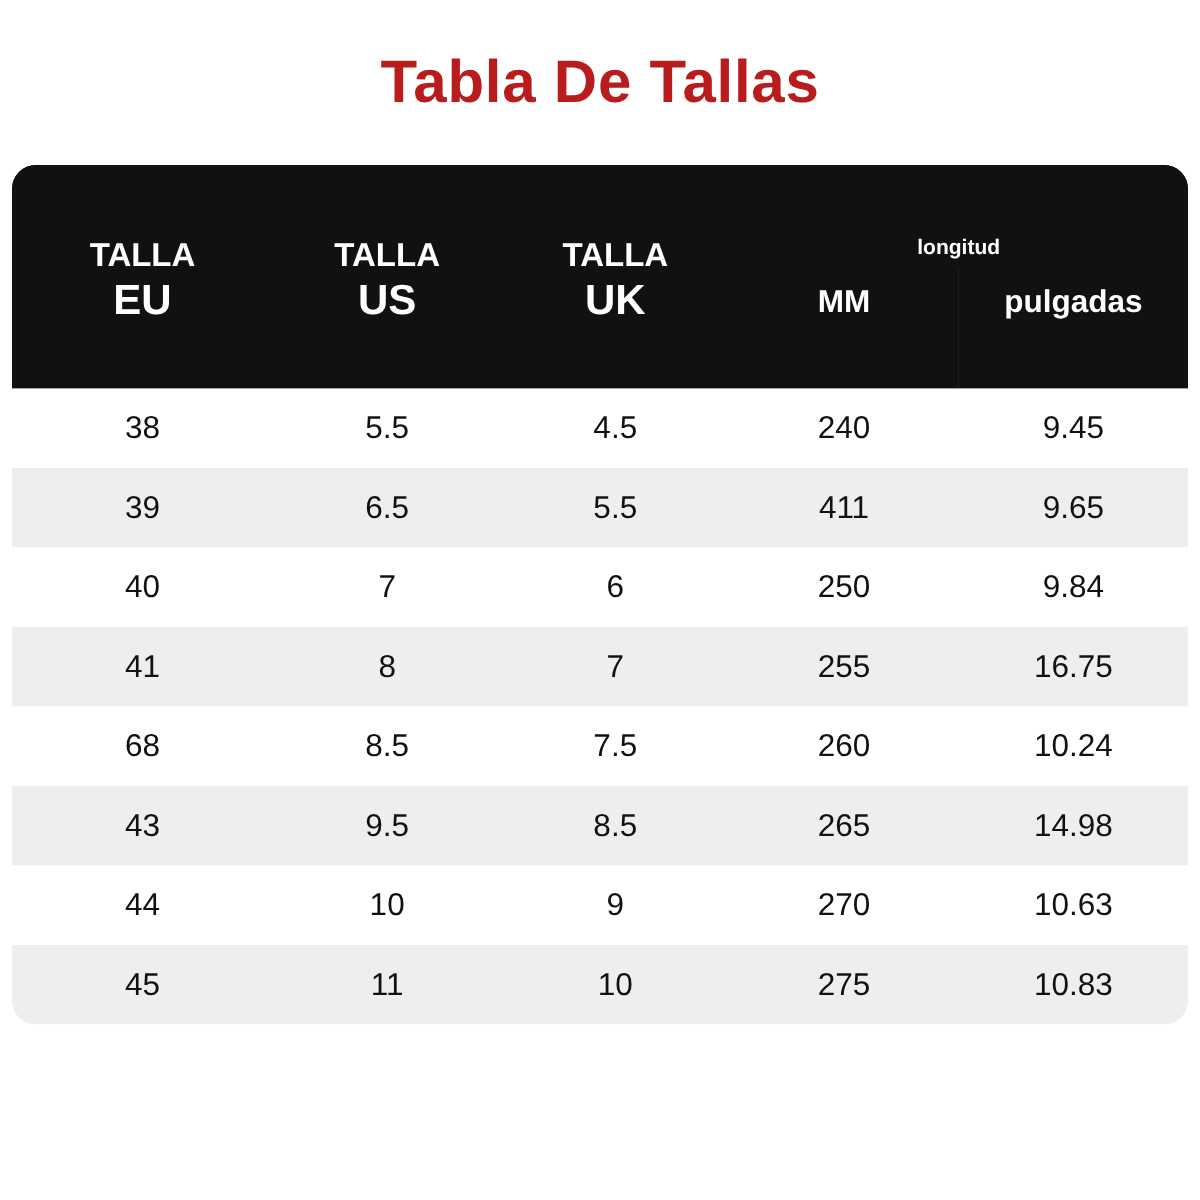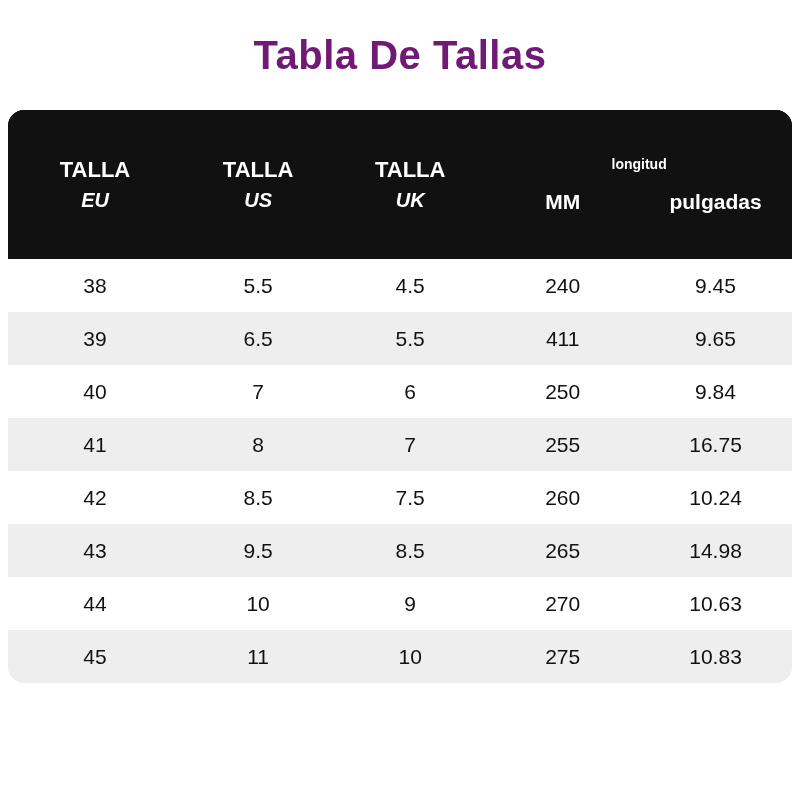--- a/index.html
+++ b/index.html
@@ -17,21 +17,21 @@
     height: 800px;
     box-sizing: border-box;
     background: #ffffff;
     overflow: hidden;
   }
 
   .title {
     text-align: center;
     font-size: 40px;
     font-weight: bold;
-    color: #701a75;
+    color: #b91c1c;
     letter-spacing: 0.5px;
     padding-top: 33px;
     padding-bottom: 0;
     line-height: 1.1;
   }
 
   .table-wrap {
     position: absolute;
     top: 110px;
     left: 8px;
@@ -61,21 +61,21 @@
     padding: 0;
     margin-top: 12px;
   }
 
   .hdr-two-line {
     height: 131px;
     line-height: 30px;
   }
 
   .hdr-two-line .l1 { display: block; font-size: 22px; }
-  .hdr-two-line .l2 { display: block; font-size: 20px; font-style: italic; }
+  .hdr-two-line .l2 { display: block; font-size: 28px; }
 
   .hdr-group-title {
     height: 62px;
     font-size: 14px;
     font-weight: bold;
     text-align: center;
     vertical-align: bottom;
     padding-bottom: 6px;
   }
 
@@ -167,21 +167,21 @@
           <td>9.84</td>
         </tr>
         <tr class="row-b">
           <td>41</td>
           <td>8</td>
           <td>7</td>
           <td>255</td>
           <td>16.75</td>
         </tr>
         <tr class="row-a">
-          <td>42</td>
+          <td>68</td>
           <td>8.5</td>
           <td>7.5</td>
           <td>260</td>
           <td>10.24</td>
         </tr>
         <tr class="row-b">
           <td>43</td>
           <td>9.5</td>
           <td>8.5</td>
           <td>265</td>

